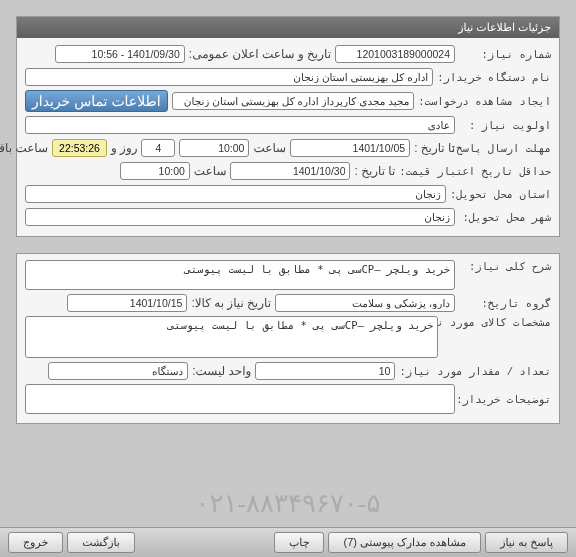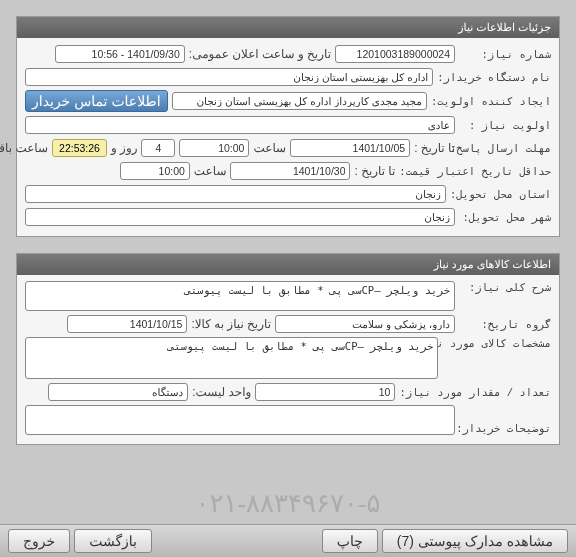--- a/index.html
+++ b/index.html
@@ -95,21 +95,21 @@
   padding: 4px 8px;
   display: flex;
   align-items: center;
   justify-content: space-between;
 }
 .btn {
   background: linear-gradient(to bottom,#f8f8f8,#d8d8d8);
   border: 1px solid #888;
   border-radius: 3px;
   padding: 3px 14px;
-  font-size: 14px;
+  font-size: 11px;
   cursor: pointer;
   color: #333;
 }
 .btn-primary {
   background: linear-gradient(to bottom,#f0f0f0,#d0d0d0);
 }
 .watermark {
   position: absolute;
   bottom: 38px;
   left: 50%;
@@ -138,21 +138,21 @@
       <span class="label-sm">تاریخ و ساعت اعلان عمومی:</span>
       <input class="input-box" style="width: 130px;" readonly="" value="1401/09/30 - 10:56">
     </div>
 
     <div class="row">
       <span class="label">نام دستگاه خریدار:</span>
       <input class="input-box input-wide" readonly="" value="اداره کل بهزیستی استان زنجان" style="">
     </div>
 
     <div class="row">
-      <span class="label">ایجاد کننده اولویت:</span>
+      <span class="label">ایجاد مشاهده درخواست:</span>
       <input class="input-box input-wide" readonly="" value="مجید مجدی کارپرداز اداره کل بهزیستی استان زنجان" style="">
       <button class="btn-link">اطلاعات تماس خریدار</button>
     </div>
 
     <div class="row">
       <span class="label">اولویت نیاز :</span>
       <input class="input-box input-wide" readonly="" value="عادی" style="">
     </div>
 
     <div class="row">
@@ -182,23 +182,20 @@
 
     <div class="row">
       <span class="label">شهر محل تحویل:</span>
       <input class="input-box input-wide" readonly="" value="زنجان" style="">
     </div>
 
   </div>
 </div>
 
 <div class="panel">
-  <div class="panel-header">
-    <span>اطلاعات کالاهای مورد نیاز</span>
-  </div>
   <div class="panel-body">
 
     <div class="row" style="align-items:flex-start">
       <span class="label">شرح کلی نیاز:</span>
       <textarea class="textarea-box" rows="2" readonly="" style="">خرید ویلچر —CPسی پی * مطابق با لیست پیوستی</textarea>
     </div>
 
     <div class="row">
       <span class="label">گروه تاریخ:</span>
       <input class="input-box" style="width: 180px;" readonly="" value="دارو، پزشکی و سلامت">
@@ -211,32 +208,33 @@
       <textarea class="textarea-box" rows="3" readonly="" style="">خرید ویلچر —CPسی پی * مطابق با لیست پیوستی</textarea>
     </div>
 
     <div class="row">
       <span class="label">تعداد / مقدار مورد نیاز:</span>
       <input class="input-box" style="width: 140px;" readonly="" value="10">
       <span class="label-sm">واحد لیست:</span>
       <input class="input-box" style="width: 140px;" readonly="" value="دستگاه">
     </div>
 
-    <div class="row" style="align-items:flex-end">
+    <div class="row" style="align-items:center">
       <span class="label">توضیحات خریدار:</span>
       <textarea class="textarea-box" rows="2" readonly="" style=""></textarea>
     </div>
 
   </div>
 </div>
 
 <div class="watermark">۰۲۱-۸۸۳۴۹۶۷۰-۵</div>
 
 <div class="bottom-bar">
   <div class="flex-gap">
+    <button class="btn btn-primary">پاسخ به نیاز</button>
     <button class="btn">مشاهده مدارک پیوستی (7)</button>
     <button class="btn">چاپ</button>
   </div>
   <div class="flex-gap">
     <button class="btn">بازگشت</button>
     <button class="btn">خروج</button>
   </div>
 </div>
 
 </body></html>

